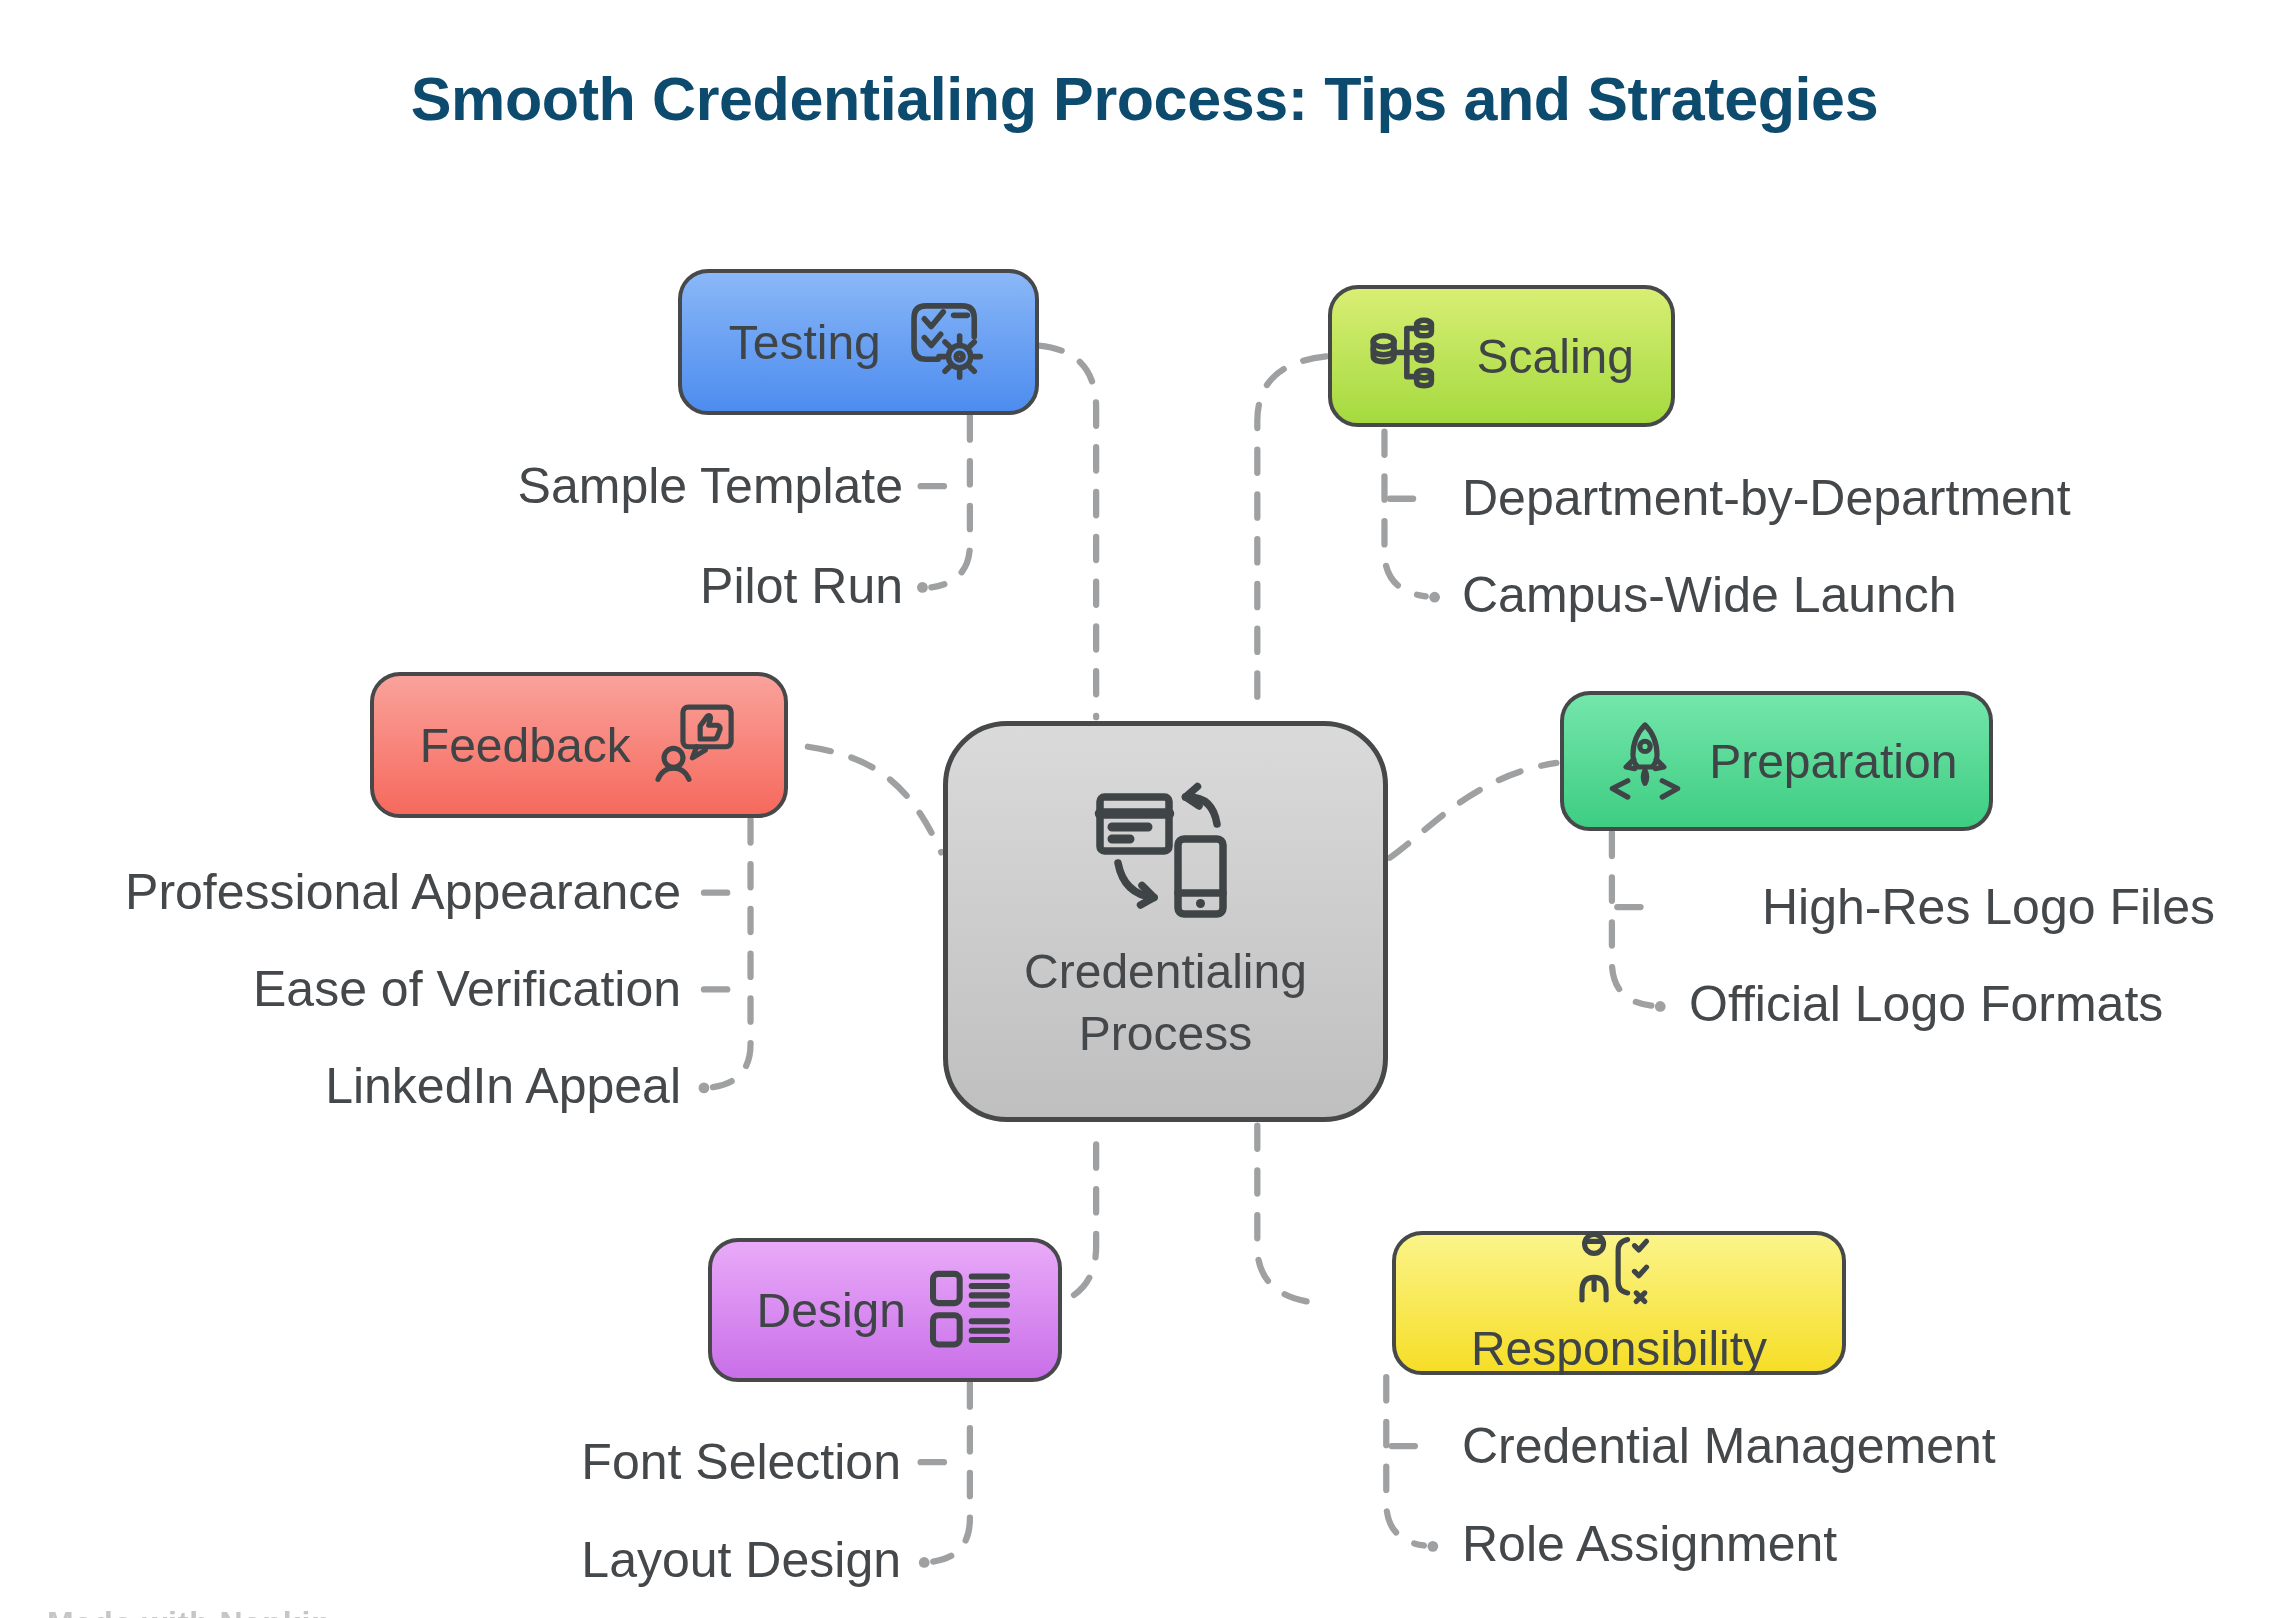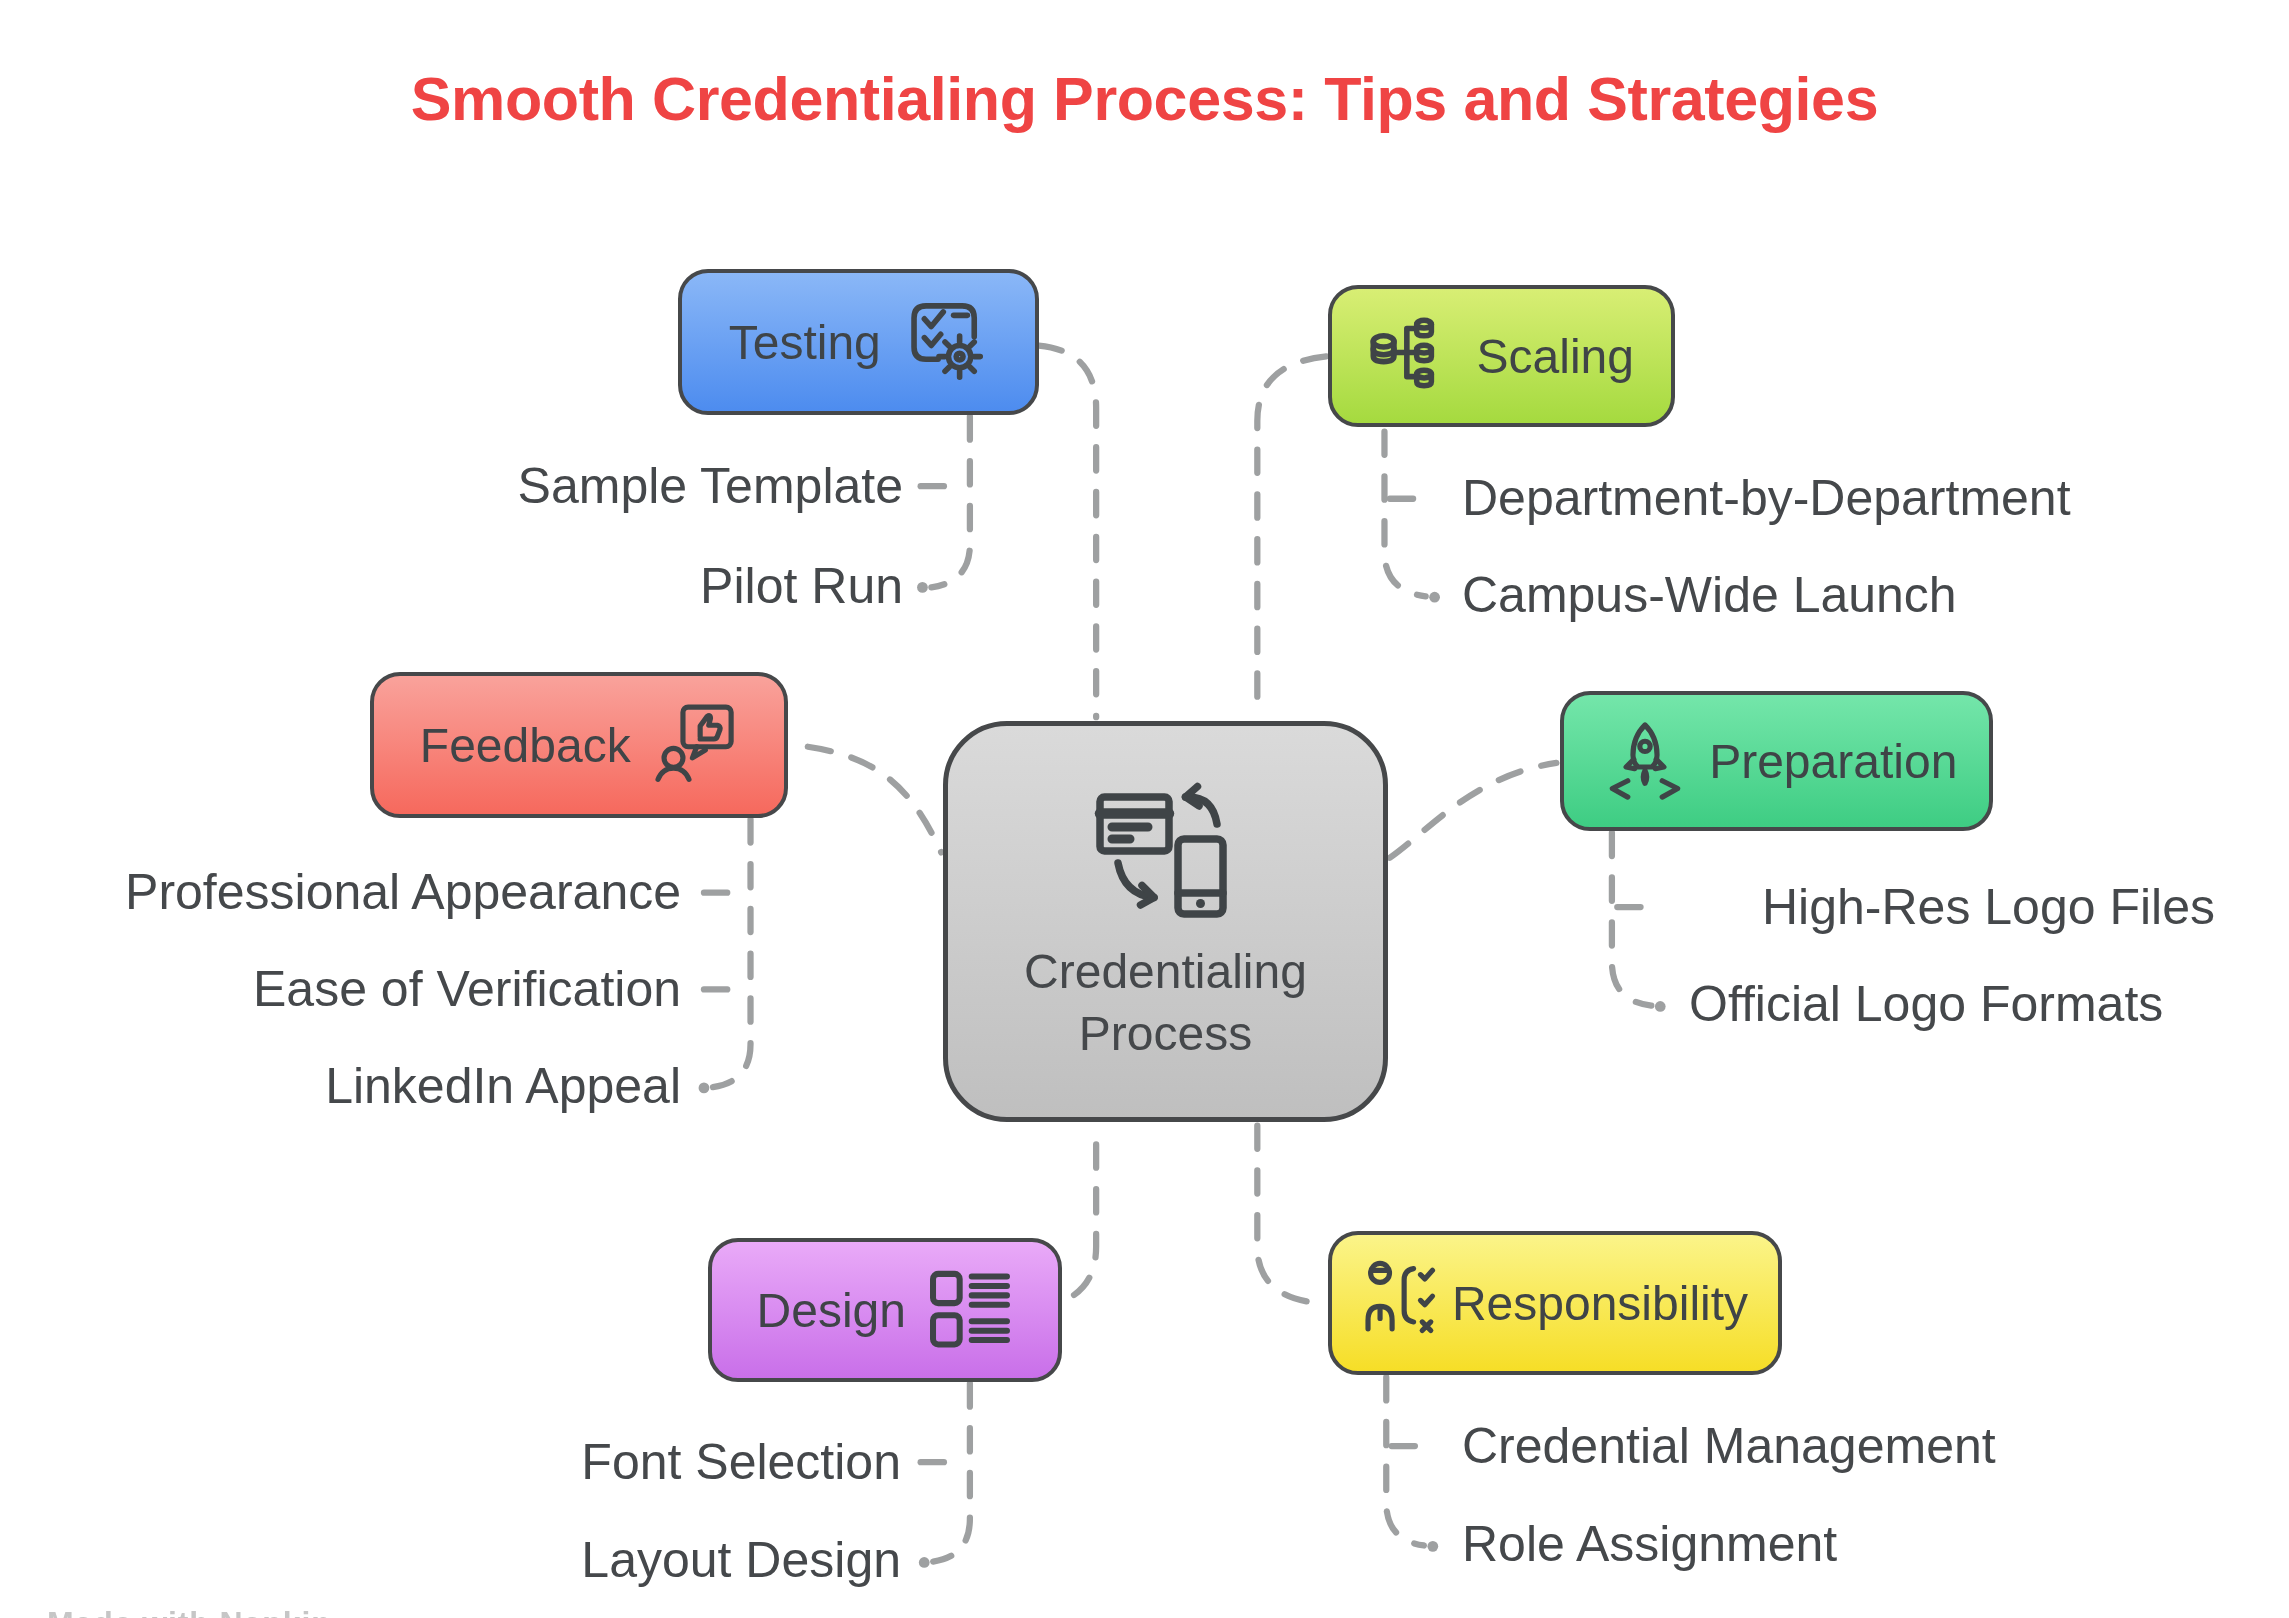--- a/index.html
+++ b/index.html
@@ -8,21 +8,21 @@
     width:2289px;height:1618px;
     background:#ffffff;
     overflow:hidden;
     font-family:"Liberation Sans","DejaVu Sans",sans-serif;
     color:var(--text,#45484b);
   }
   .page-title{
     position:absolute;left:0;right:0;top:64px;
     text-align:center;
     font-size:61px;font-weight:bold;
-    color:#ef4444;
+    color:#0c4a6e;
     letter-spacing:-0.4px;
   }
   
   svg.wires{position:absolute;left:0;top:0;pointer-events:none;}
   .dash{fill:none;stroke:var(--conn,#9ea0a1);stroke-width:7;stroke-dasharray:26 24;stroke-linecap:round;}
   .dot{fill:var(--conn,#9ea0a1);}
   
   .node{
     position:absolute;box-sizing:border-box;
     display:flex;align-items:center;justify-content:center;gap:21.5px;
@@ -33,21 +33,21 @@
     font-size:48px;font-weight:500;color:var(--ink,#3f4447);
     white-space:nowrap;
   }
   .icon{display:flex;align-items:center;color:var(--ink,#3f4447);}
   .icon svg{width:86px;height:86px;}
   #node-testing       {left:678px; top:269px; width:361px; height:146px;}
   #node-scaling       {left:1328px;top:285px; width:347px; height:142px;}
   #node-feedback      {left:370px; top:672px; width:418px; height:146px;}
   #node-preparation   {left:1560px;top:691px; width:433px; height:140px;padding-left:6px;}
   #node-design        {left:676px; top:1238px;width:354px; height:144px;margin-left:32px;}
-  #node-responsibility{left:1328px;top:1231px;width:454px; height:144px; gap:4px;}
+  #node-responsibility{left:1392px;top:1231px;width:454px; height:144px; gap:4px;flex-direction:column;}
   #node-central{
     left:943px;top:721px;width:445px;height:401px;
     border-radius:64px;border-width:5.4px;
     flex-direction:column;gap:12.5px;
   }
   #node-central .icon svg{width:150px;height:150px;}
   .clabel{
     font-size:48px;font-weight:400;color:#45484b;
     text-align:center;line-height:1.28;width:376px;
   }

